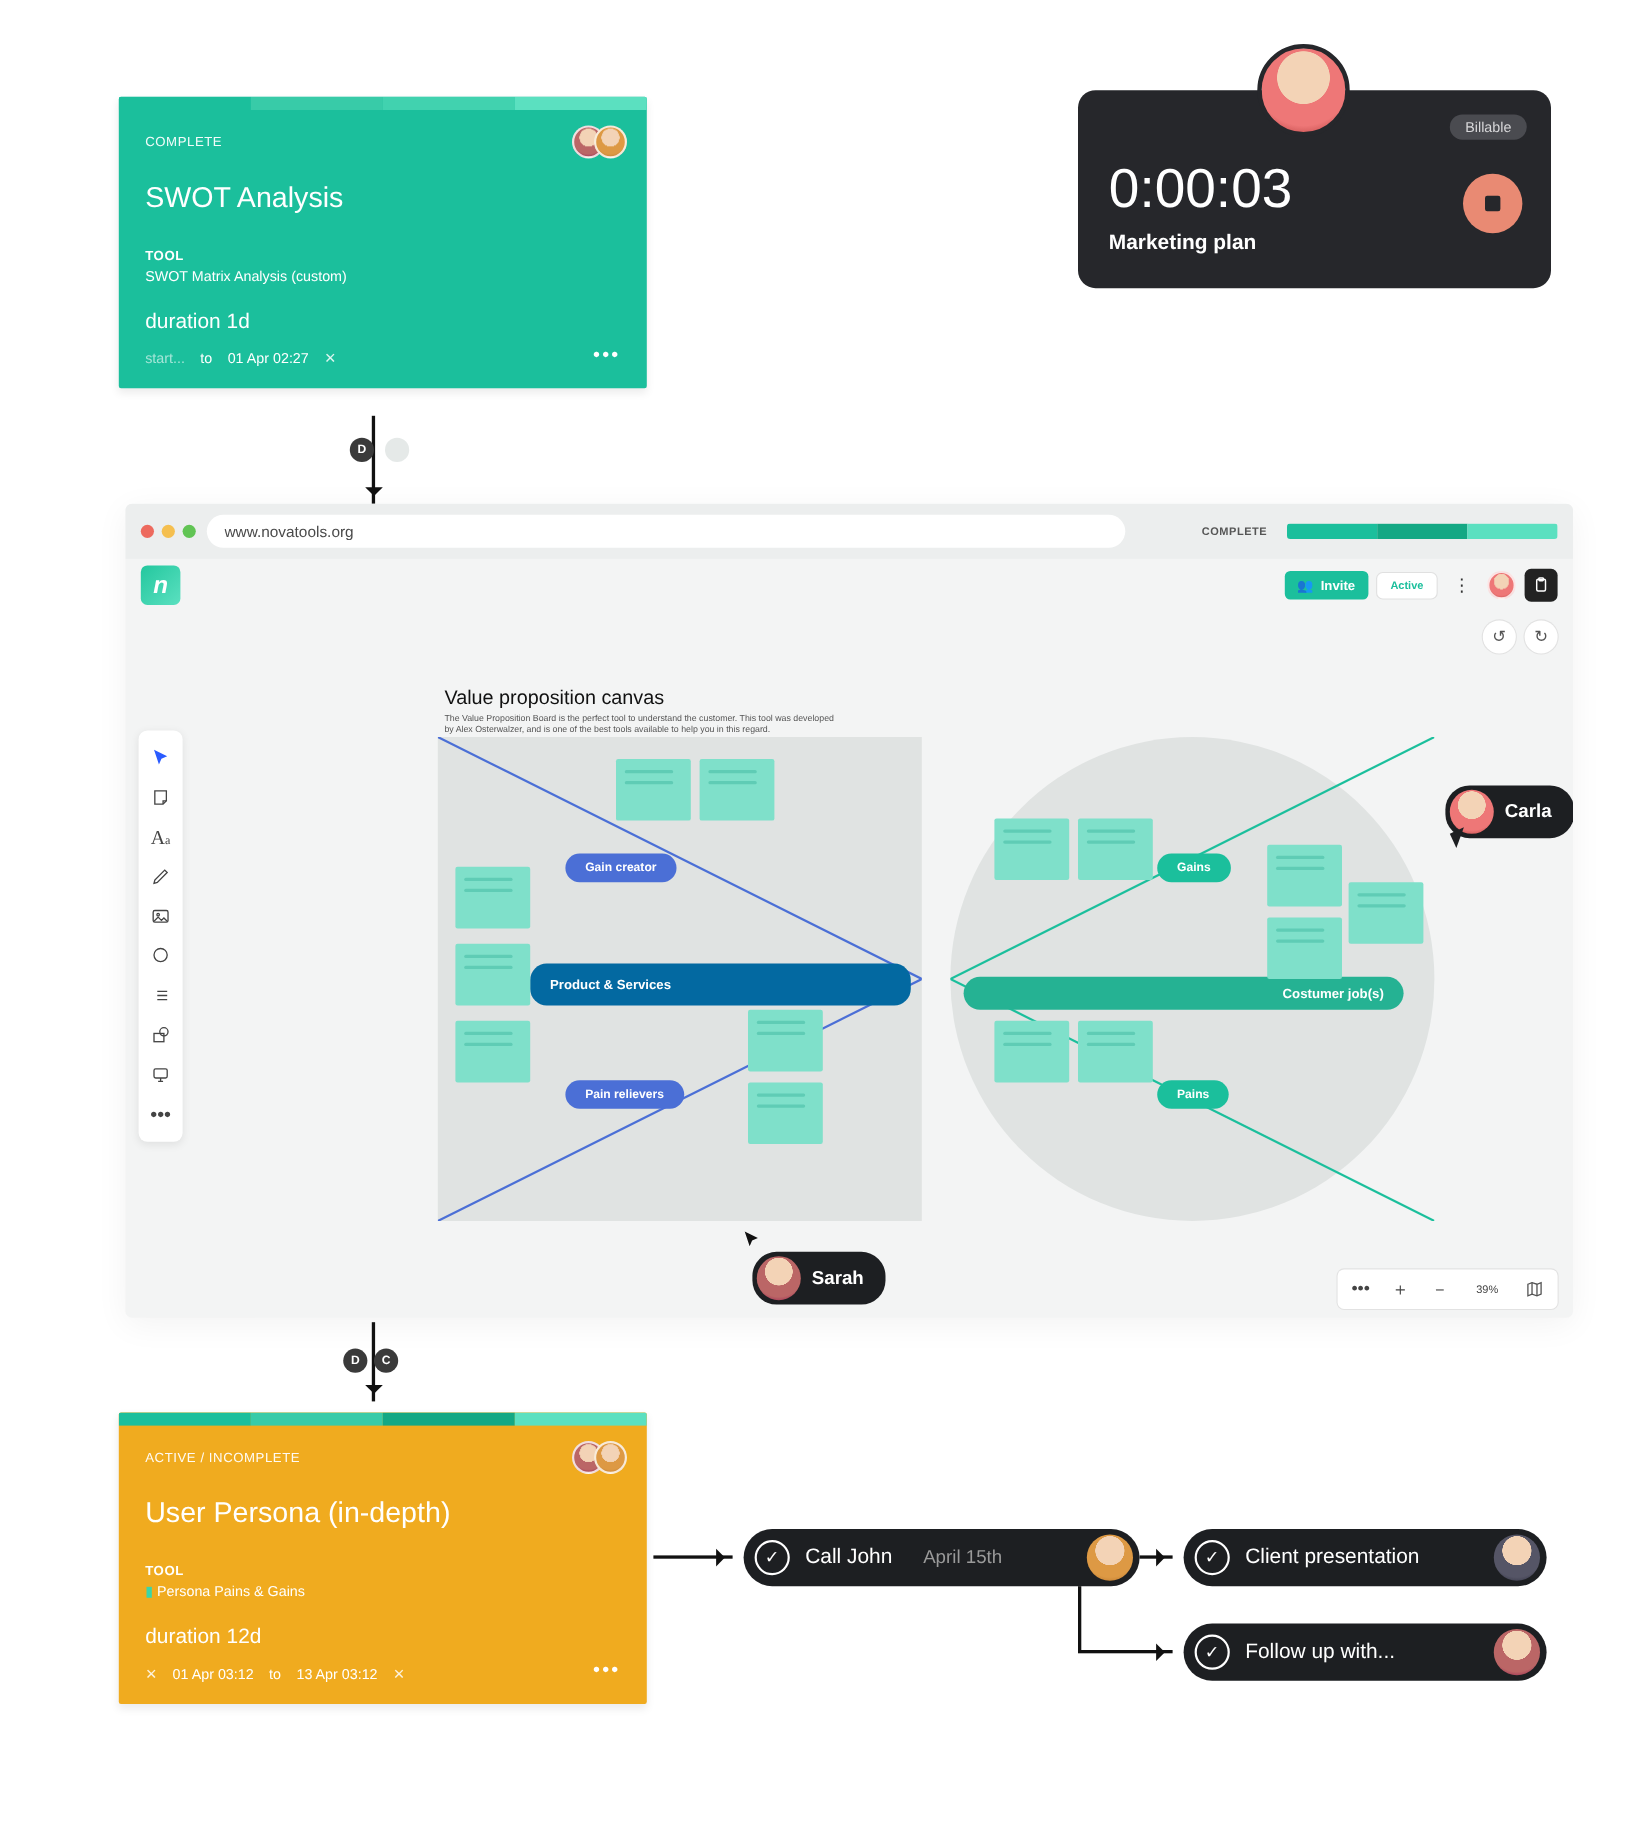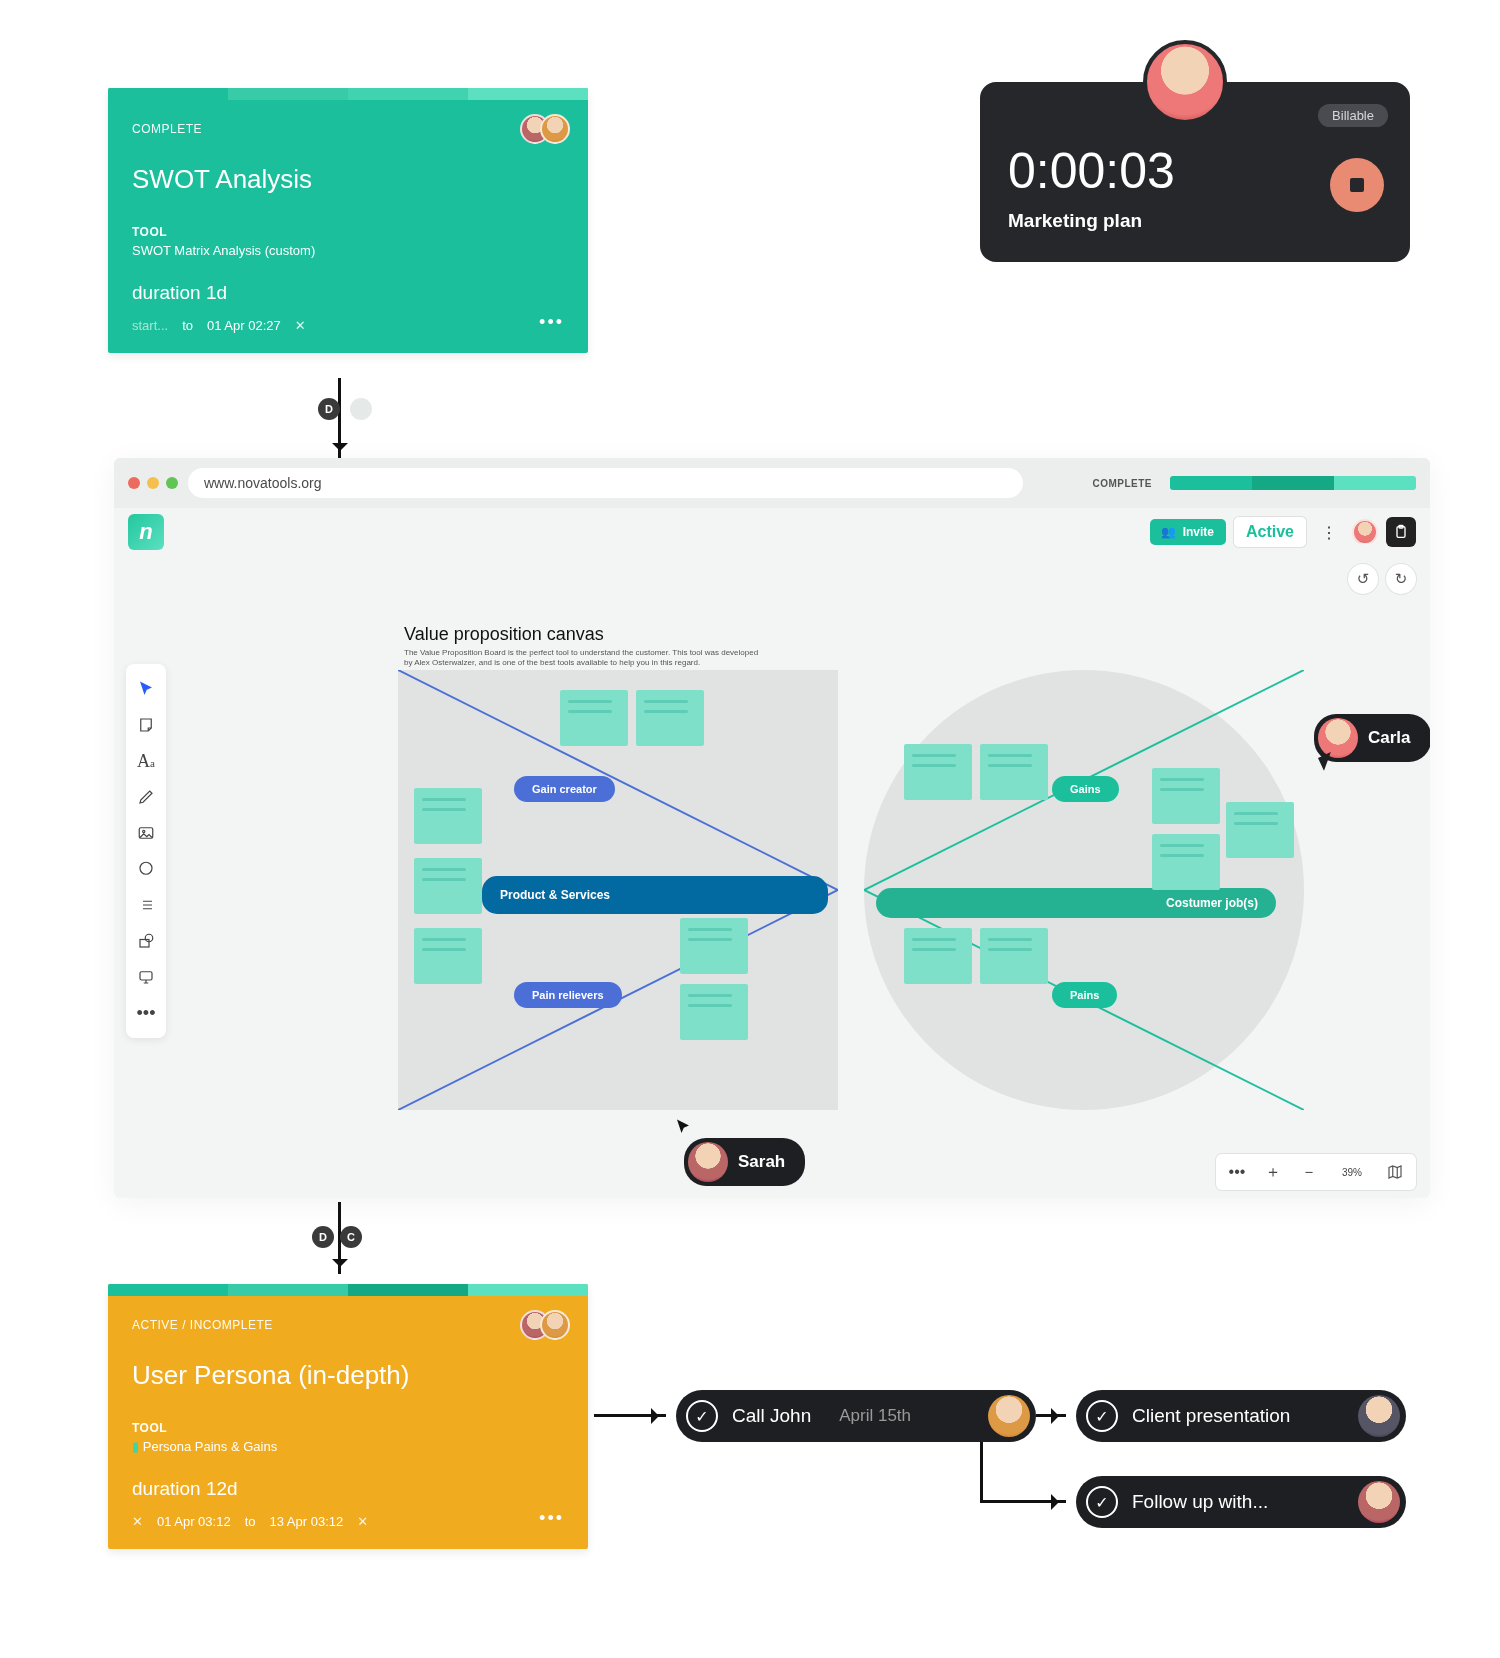--- a/index.html
+++ b/index.html
@@ -127,21 +127,21 @@
     background:linear-gradient(135deg,#23c79e,#5be0c0);
     color:#fff; font-weight:700; font-style:italic; font-size:22px;
     display:flex; align-items:center; justify-content:center;
   }
   .hdr-right{ margin-left:auto; display:flex; align-items:center; gap:8px;}
   .btn-invite{
     background:#1bbf9c; color:#fff; font-size:12px; font-weight:600;
     padding:6px 12px; border-radius:5px; display:flex; align-items:center; gap:6px; cursor:pointer;
   }
   .btn-active{
-    background:#fff; color:#1bbf9c; font-size:16px; font-weight:600;
+    background:#fff; color:#1bbf9c; font-size:10px; font-weight:600;
     padding:6px 12px; border-radius:5px; box-shadow:0 0 0 1px #e0e0e0; cursor:pointer;
   }
   .hdr-icon{
     width:30px; height:30px; border-radius:6px; display:flex; align-items:center; justify-content:center;
     font-size:16px; color:#333; cursor:pointer;
   }
   .hdr-icon.dark{ background:#222; color:#fff;}
   .undo-redo{ position:absolute; right:14px; top:106px; display:flex; gap:8px;}
   .ur{ width:30px; height:30px; border-radius:50%; background:#fff; box-shadow:0 0 0 1px #e2e2e2;
        display:flex; align-items:center; justify-content:center; font-size:15px; color:#555; cursor:pointer;}

